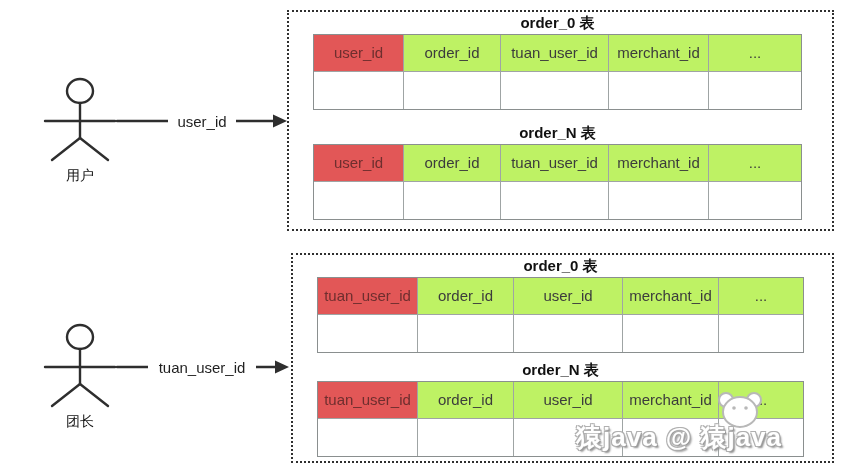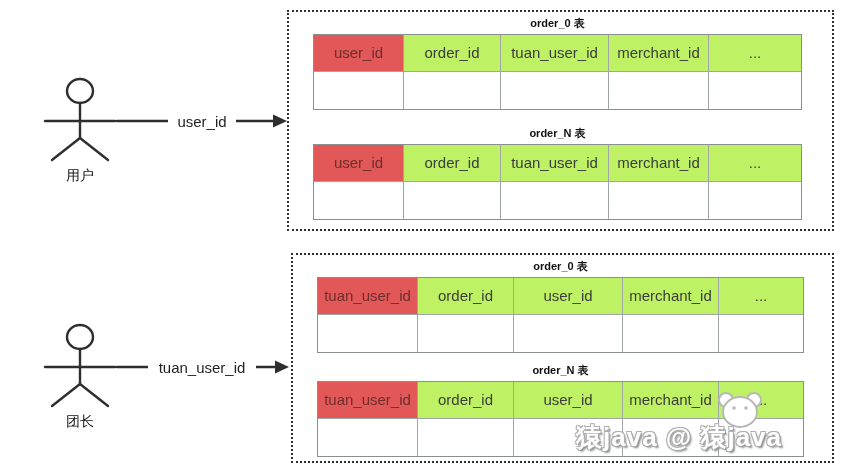--- a/index.html
+++ b/index.html
@@ -15,21 +15,21 @@
 
   
   .group{position:absolute;border:2px dotted #2f2f2f;background:#ffffff;box-sizing:border-box;}
   .g1{left:287px;top:10px;width:547px;height:221px;}
   .g2{left:291px;top:253px;width:543px;height:210px;}
 
   
   .twrap{position:absolute;}
   .g1 .twrap{left:24px;width:489px;}
   .g2 .twrap{left:24px;width:487px;}
-  .ttitle{height:18px;line-height:18px;text-align:center;font-size:11px;font-weight:600;color:#111;margin-bottom:2px;}
+  .ttitle{height:18px;line-height:18px;text-align:center;font-size:15px;font-weight:600;color:#111;margin-bottom:2px;}
   .tbl{border:1px solid #8a8f8f;background:#fff;}
   .trow{display:flex;}
   .tc{box-sizing:border-box;height:37px;line-height:35px;text-align:center;
       font-size:15px;color:#3c3c3c;border-right:1px solid #9fa4a4;overflow:hidden;white-space:nowrap;}
   .tc:last-child{border-right:none;}
   .thead .tc{background:#bef264;border-bottom:1px solid #9fa4a4;}
   .thead .hl{background:#e25757;color:#6e2e2e;}
   
   .g1 .c0{width:90px}.g1 .c1{width:97px}.g1 .c2{width:108px}.g1 .c3{width:100px}.g1 .c4{width:92px}
   

